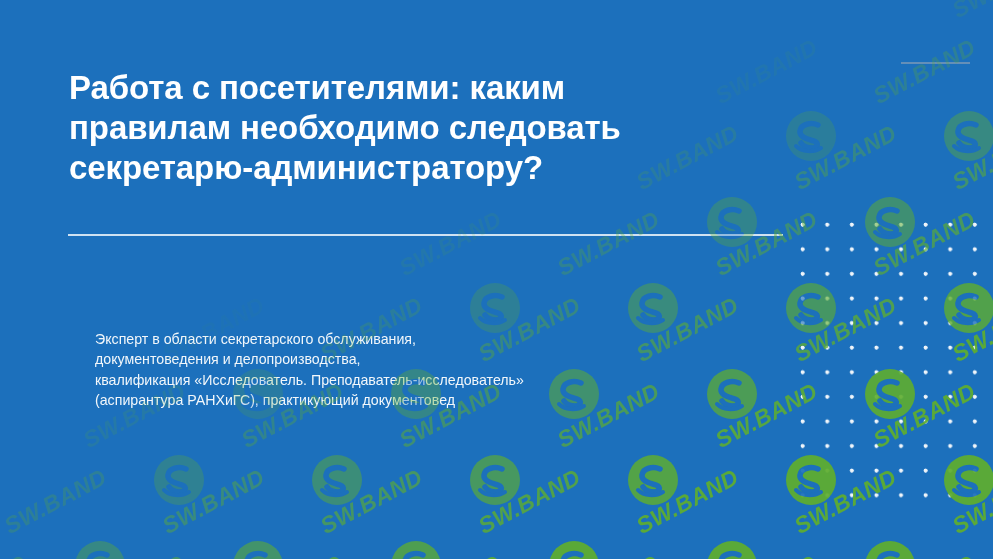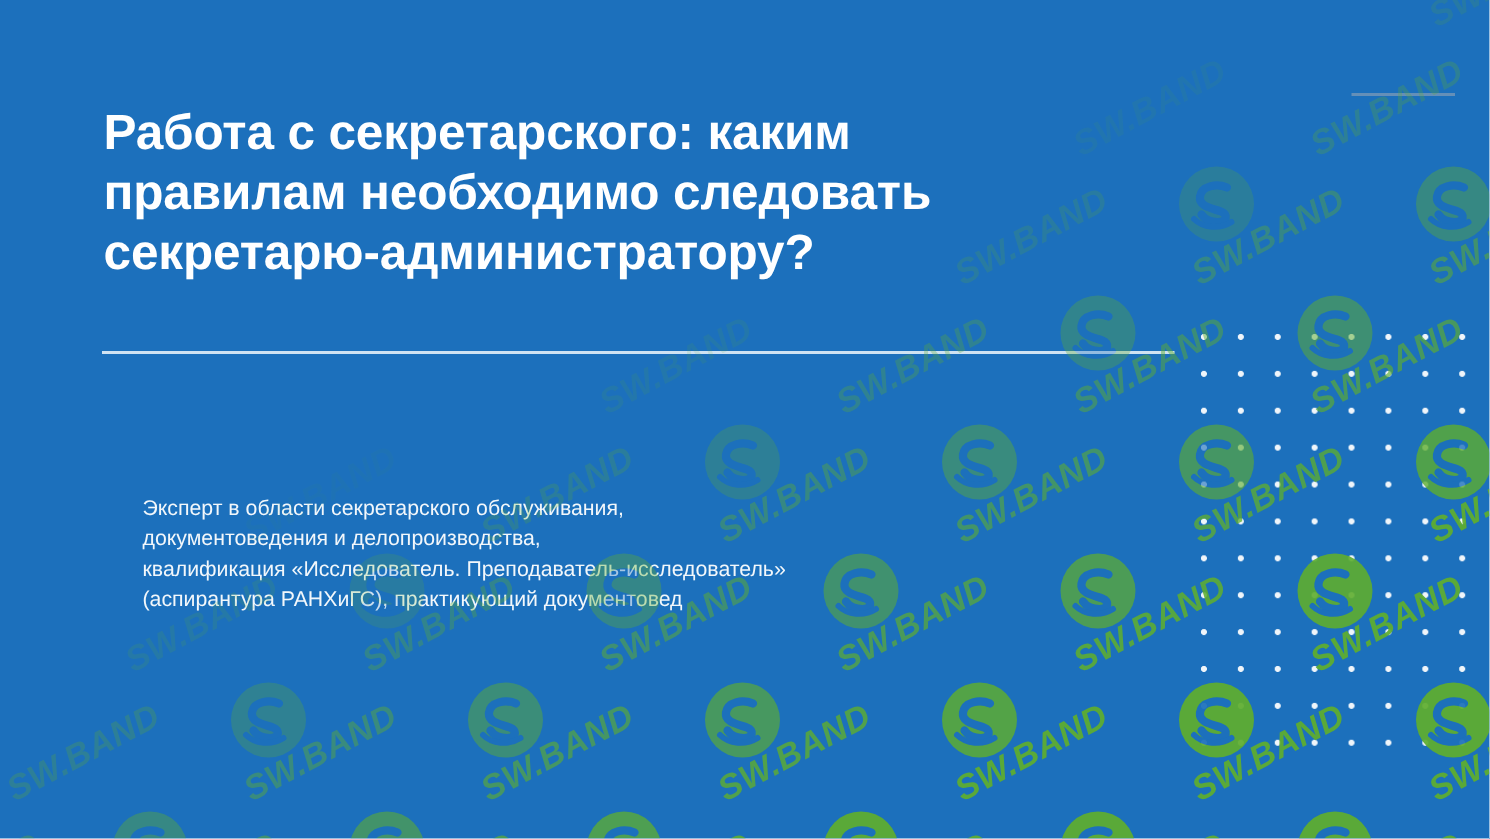--- a/index.html
+++ b/index.html
@@ -120,21 +120,21 @@
 </style>
 </head>
 <body>
 
 <div id="slide">
 
   <div id="dot-grid"></div>
 
   <div id="corner-rule"></div>
 
-  <div id="title">Работа с секретарского: каким
+  <div id="title">Работа с посетителями: каким
 правилам необходимо следовать
 секретарю-администратору?</div>
 
   <div id="divider"></div>
 
 
   <div id="speaker-bio">Эксперт в области секретарского обслуживания,
 документоведения и делопроизводства,
 квалификация «Исследователь. Преподаватель-исследователь»
 (аспирантура РАНХиГС), практикующий документовед</div>

